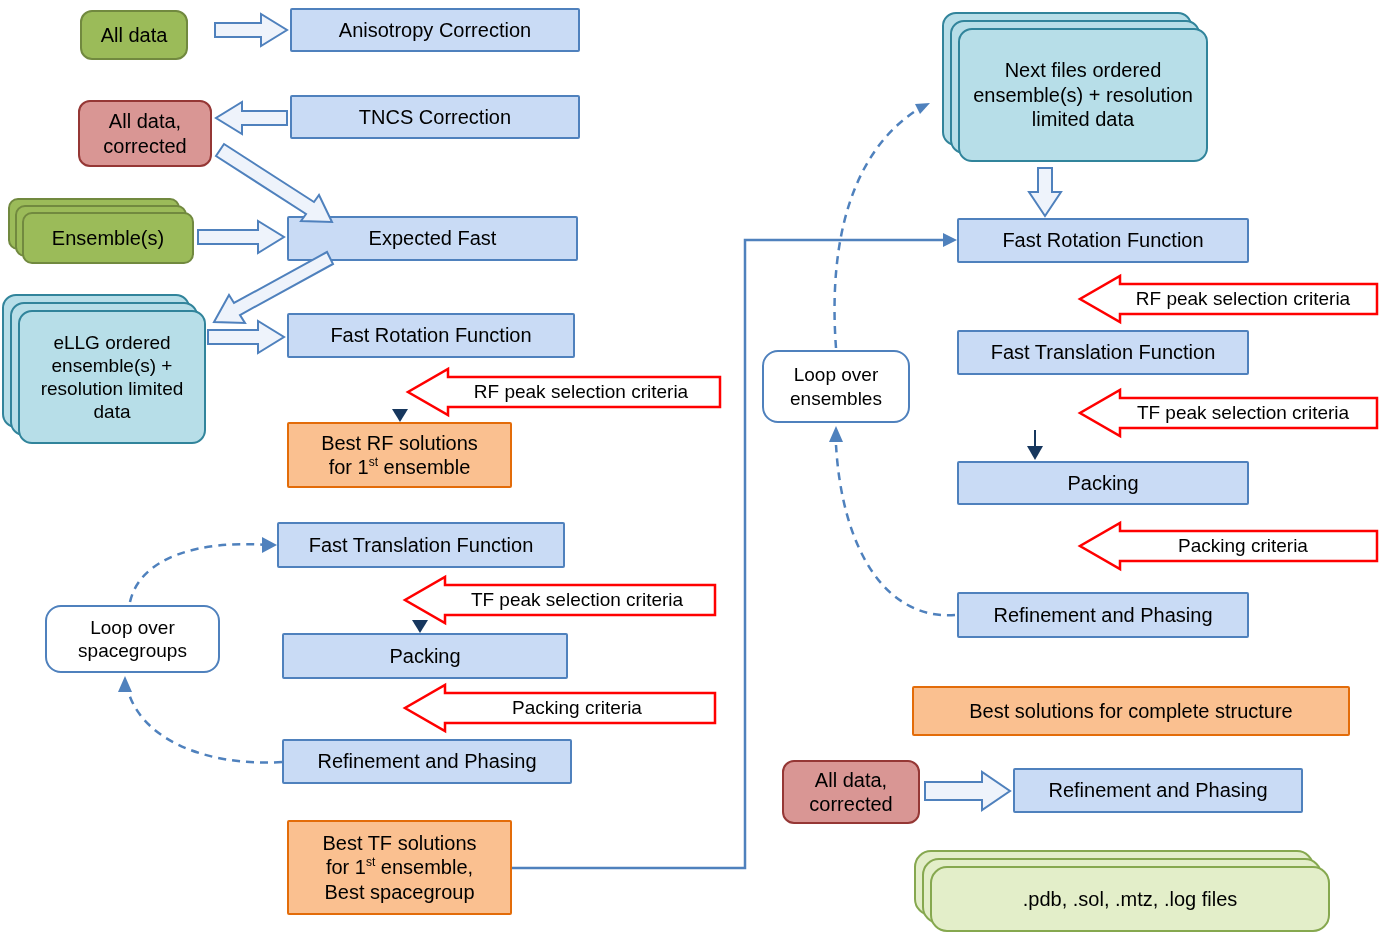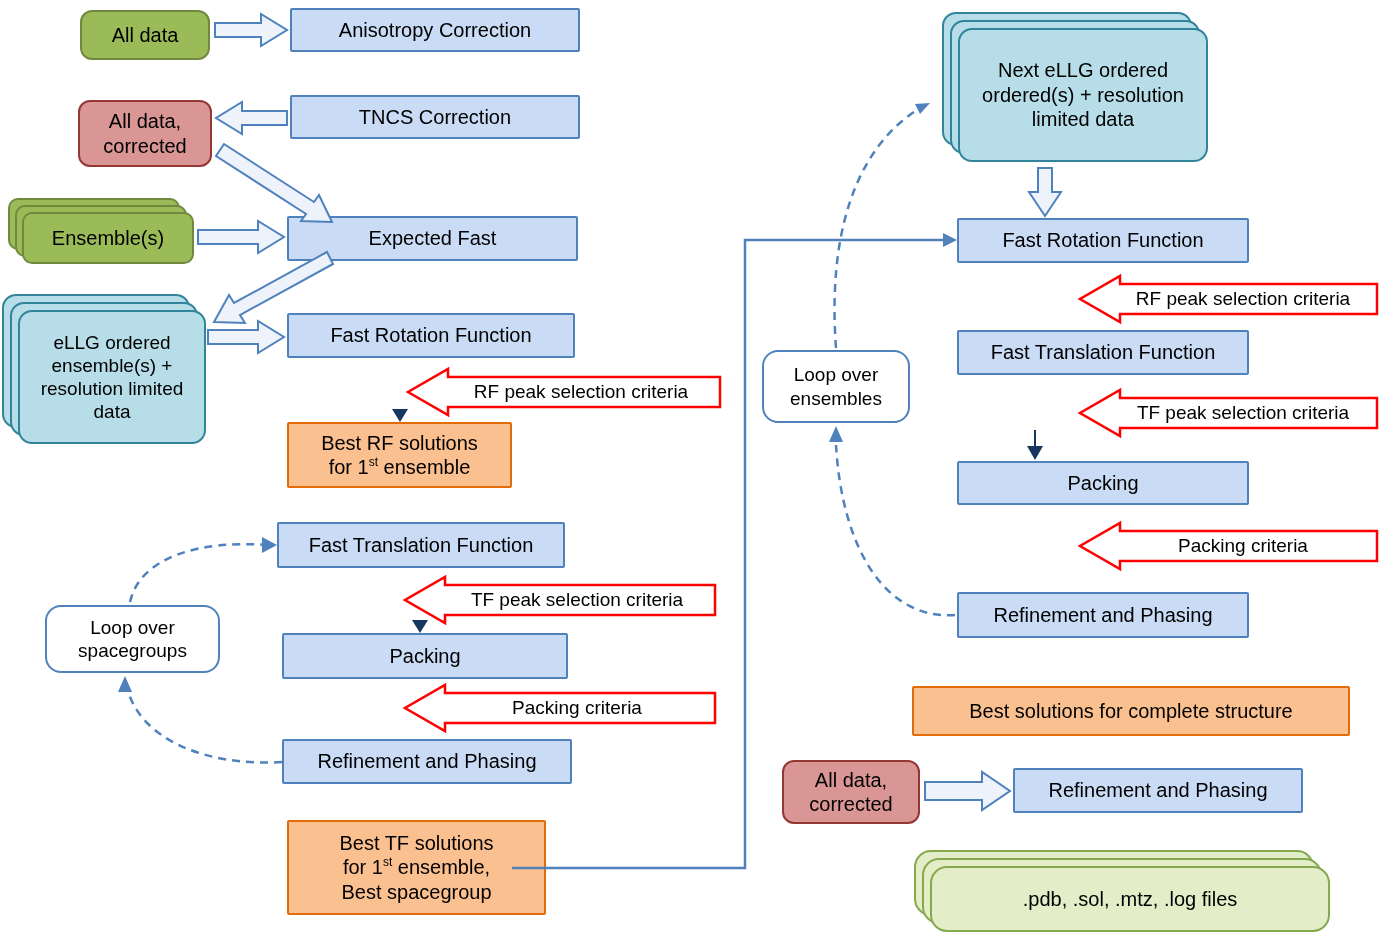--- a/index.html
+++ b/index.html
@@ -25,21 +25,21 @@
   .head{fill:#4f81bd;stroke:none;}
   .mini{fill:#17375e;stroke:none;}
   .ministem{stroke:#17375e;stroke-width:2;}
   sup{font-size:0.6em;}
 </style>
 </head>
 <body>
 
 <div id="canvas">
 
-  <div class="node green" style="left:80px;top:10px;width:130px;height:50px;">All data</div>
+  <div class="node green" style="left:80px;top:10px;width:108px;height:50px;">All data</div>
 
   <div class="node blue" style="left:290px;top:8px;width:290px;height:44px;text-align:right;">Anisotropy Correction</div>
 
   <div class="node blue" style="left:290px;top:95px;width:290px;height:44px;">TNCS Correction</div>
 
   <div class="node pink" style="left:78px;top:100px;width:134px;height:67px;">All data, corrected</div>
 
   <div class="node green stackback" style="left:8px;top:198px;width:172px;height:52px;border-radius:10px;"></div>
   <div class="node green stackback" style="left:15px;top:205px;width:172px;height:52px;border-radius:10px;"></div>
   <div class="node green" style="left:22px;top:212px;width:172px;height:52px;border-radius:10px;">Ensemble(s)</div>
@@ -60,31 +60,31 @@
   </div>
 
   <div class="node blue" style="left:277px;top:522px;width:288px;height:46px;">Fast Translation Function</div>
 
   <div class="node blue" style="left:282px;top:633px;width:286px;height:46px;">Packing</div>
 
   <div class="node blue" style="left:282px;top:739px;width:290px;height:45px;">Refinement and Phasing</div>
 
   <div class="node loop" style="left:45px;top:605px;width:175px;height:68px;padding:0 18px;">Loop over spacegroups</div>
 
-  <div class="node orange" style="left:287px;top:820px;width:259px;height:95px;">
+  <div class="node orange" style="left:287px;top:820px;width:225px;height:95px;">
     <div>
       <div><span>Best TF solutions</span></div>
       <div><span>for 1</span><sup>st</sup><span> ensemble,</span></div>
       <div><span>Best spacegroup</span></div>
     </div>
   </div>
 
   <div class="node teal stackback" style="left:942px;top:12px;width:250px;height:134px;border-radius:14px;"></div>
   <div class="node teal stackback" style="left:950px;top:20px;width:250px;height:134px;border-radius:14px;"></div>
-  <div class="node teal" style="left:958px;top:28px;width:250px;height:134px;font-size:20px;">Next eLLG ordered ordered(s) + resolution limited data</div>
+  <div class="node teal" style="left:958px;top:28px;width:250px;height:134px;font-size:20px;">Next files ordered ensemble(s) + resolution limited data</div>
 
   <div class="node blue" style="left:957px;top:218px;width:292px;height:45px;">Fast Rotation Function</div>
 
   <div class="node blue" style="left:957px;top:330px;width:292px;height:45px;">Fast Translation Function</div>
 
   <div class="node blue" style="left:957px;top:461px;width:292px;height:44px;">Packing</div>
 
   <div class="node blue" style="left:957px;top:592px;width:292px;height:46px;">Refinement and Phasing</div>
 
   <div class="node loop" style="left:762px;top:350px;width:148px;height:73px;padding:0 14px;">Loop over ensembles</div>

